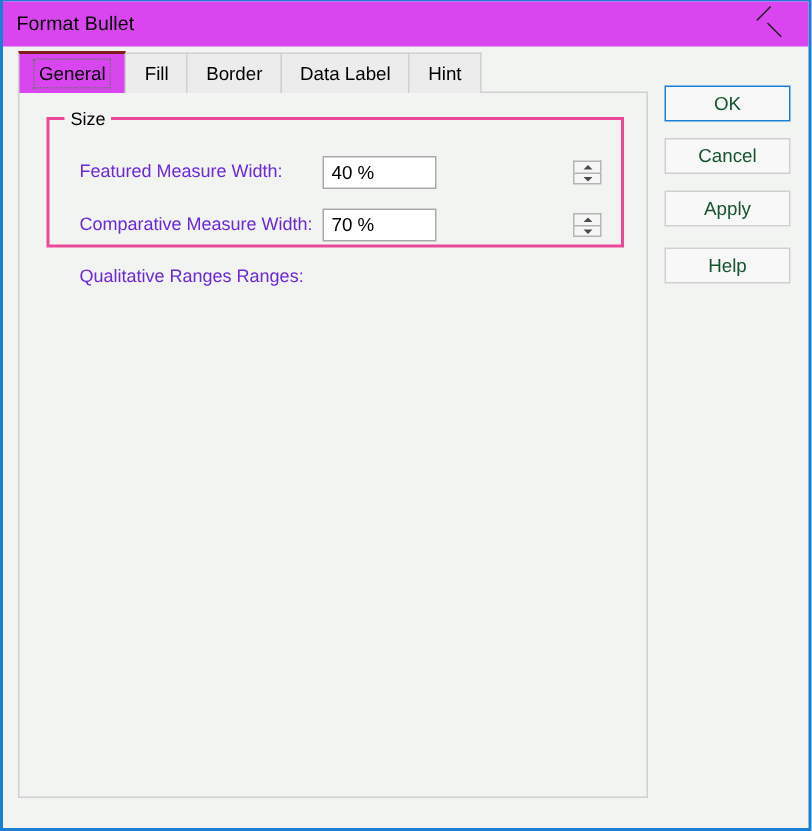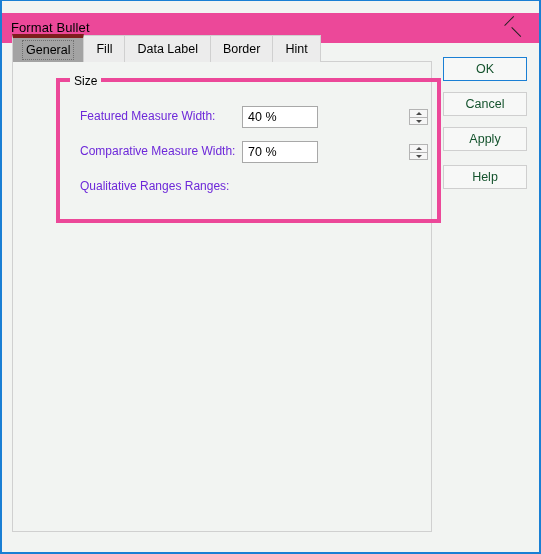--- a/index.html
+++ b/index.html
@@ -27,24 +27,24 @@
     border-left-width: 2px;
     border-right-width: 2px;
     border-bottom-width: 2px;
     background: #f2f4f2;
   }
 
   
   #title-bar {
     position: absolute;
     left: 0;
-    top: 12px;
+    top: 0;
     right: 0;
     height: 30px;
-    background: #ec4899;
+    background: #d946ef;
   }
   #title-text {
     position: absolute;
     left: 9px;
     top: 7px;
     font-size: 13px;
     color: #000000;
     white-space: nowrap;
     letter-spacing: 0.1px;
   }
@@ -101,24 +101,24 @@
     display: flex;
     align-items: center;
     justify-content: center;
     padding: 0 12px;
     font-size: 12.5px;
     color: #000;
     cursor: default;
     white-space: nowrap;
   }
   .tab.selected {
-    background: #a3a3a3;
+    background: #d946ef;
     height: 28px;
     border: 1px solid #d0d0d0;
-    border-top: 4px solid #7f1d1d;
+    border-top: 2px solid #7f1d1d;
     border-bottom: none;
     z-index: 4;
     text-align: center;
   }
   .tab.selected .tab-label {
     outline: 1px dotted #707070;
     outline-offset: 2px;
     padding: 0 1px;
   }
 
@@ -134,24 +134,23 @@
     border: 1px solid #d0d0d0;
     z-index: 1;
   }
 
   
   #size-group {
     position: absolute;
     left: 18px;
     top: 16px;
     width: 385px;
-    height: 145px;
-    box-sizing: border-box;
-    border: 4px solid #ec4899;
-    margin-left: 25px;
+    height: 87px;
+    box-sizing: border-box;
+    border: 2px solid #ec4899;
   }
   #size-group-label {
     position: absolute;
     left: 10px;
     top: -8px;
     background: #f2f4f2;
     padding: 0 4px;
     font-size: 12px;
     color: #000;
     white-space: nowrap;
@@ -263,24 +262,24 @@
   </div>
 
   <div id="tab-strip">
     <div class="tab selected">
       <span class="tab-label">General</span>
     </div>
     <div class="tab">
       <span class="tab-label">Fill</span>
     </div>
     <div class="tab">
+      <span class="tab-label">Border</span>
+    </div>
+    <div class="tab">
       <span class="tab-label">Data Label</span>
-    </div>
-    <div class="tab">
-      <span class="tab-label">Border</span>
     </div>
     <div class="tab">
       <span class="tab-label">Hint</span>
     </div>
   </div>
 
   <div id="tab-panel">
 
     <div id="size-group">
       <div id="size-group-label">Size</div>

